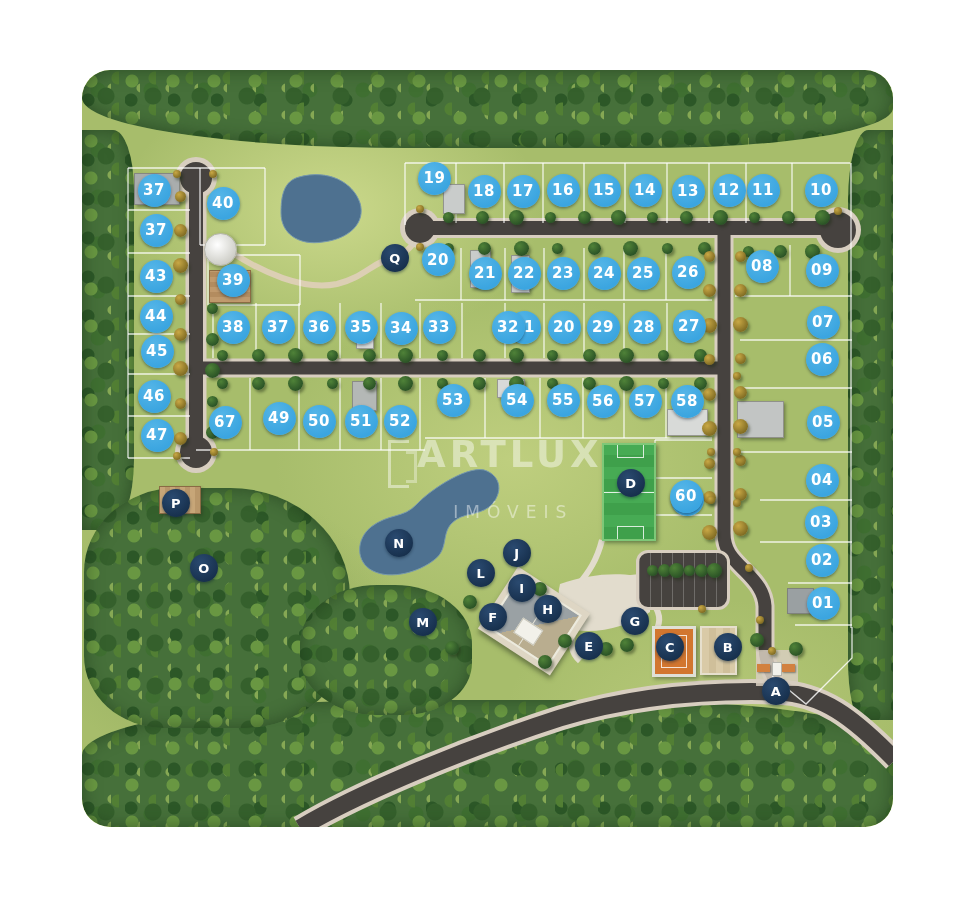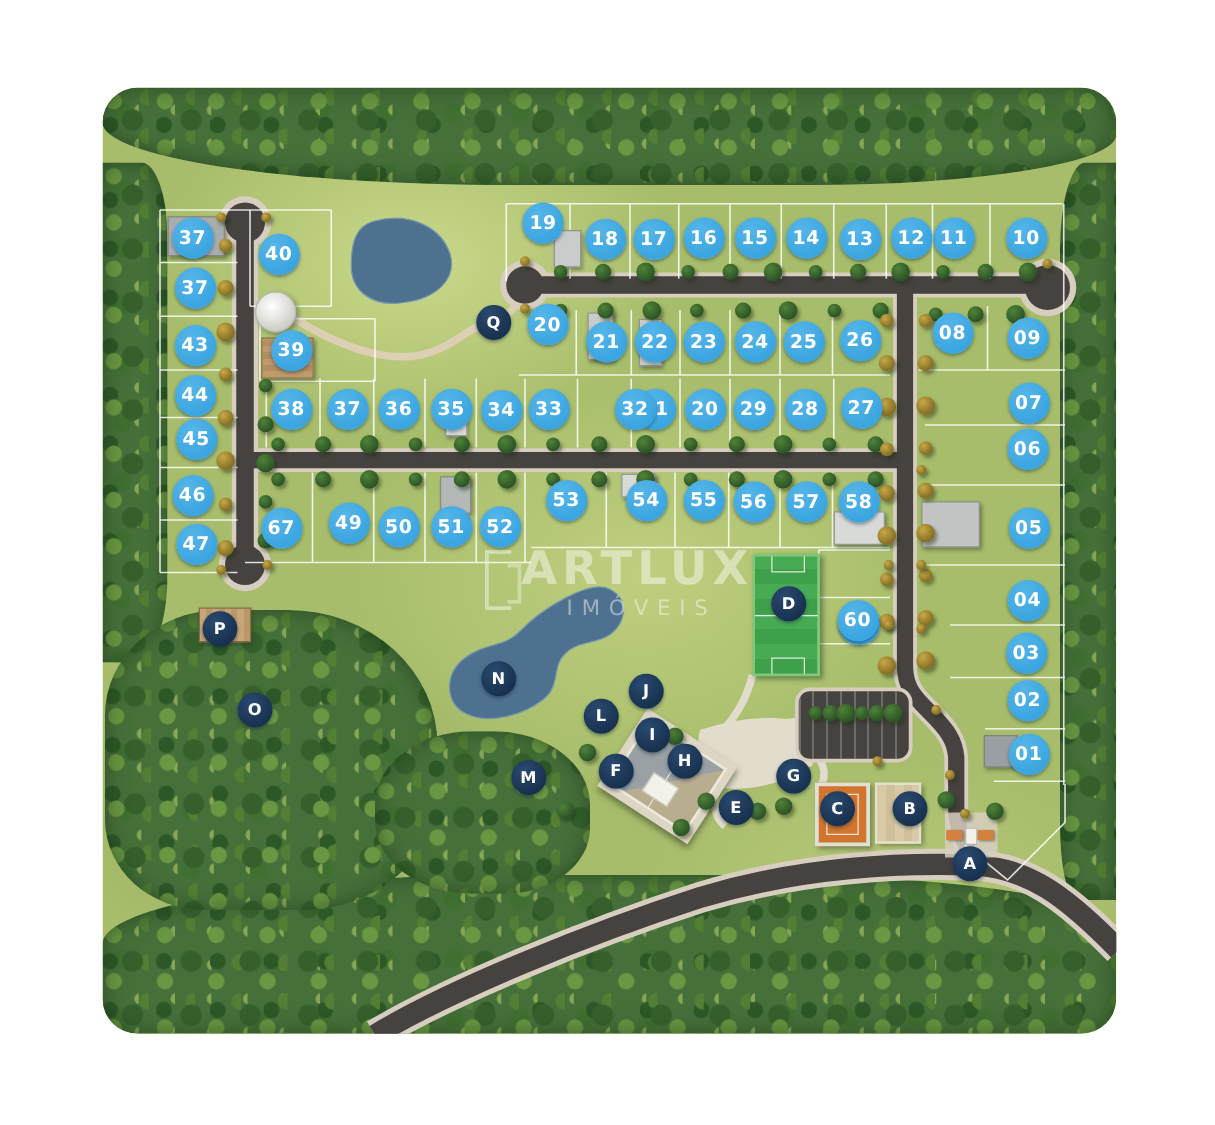--- a/index.html
+++ b/index.html
@@ -29,21 +29,21 @@
   .tree.g{background:radial-gradient(circle at 35% 32%, #c9a845, #7e6a22 75%);}
   .marker{position:absolute;border-radius:50%;display:flex;align-items:center;justify-content:center;
           color:#fff;font-weight:bold;box-shadow:0 1.5px 3px rgba(10,30,50,.45);cursor:pointer;
           letter-spacing:.5px;}
   .marker.lot{width:33px;height:33px;font-size:15px;z-index:9;}
   .marker.amen{width:28px;height:28px;font-size:13px;z-index:9;}
   #watermark{position:absolute;left:388px;top:436px;width:225px;display:flex;align-items:flex-start;gap:8px;
              z-index:8;pointer-events:none;color:rgba(255,255,255,.45);}
   .wm-logo{width:18px;height:42px;border:3px solid rgba(255,255,255,.45);border-right:none;margin-top:4px;position:relative;}
   .wm-logo:after{content:"";position:absolute;right:-8px;top:8px;width:8px;height:26px;border:3px solid rgba(255,255,255,.35);border-left:none;}
-  .wm-text{display:flex;flex-direction:column;align-items:center;}
+  .wm-text{display:flex;flex-direction:column;align-items:center;gap:25px;}
   .wm-title{font-size:37px;font-weight:600;letter-spacing:4px;line-height:1;}
   .wm-sub{font-size:17px;font-weight:400;letter-spacing:7px;margin-top:4px;text-indent:7px;}
   .dome{position:absolute;border-radius:50%;background:radial-gradient(circle at 40% 35%, #ffffff, #c9c9c2 80%);
         box-shadow:2px 2px 4px rgba(40,50,30,.45);border:1px solid #b5b5ad;}
   .field{position:absolute;background:repeating-linear-gradient(0deg,#3fa04b 0 12px,#47ab54 12px 24px);
          border:2px solid #7ec878;box-shadow:2px 2px 4px rgba(30,60,30,.5);}
   .field:before{content:"";position:absolute;left:0;right:0;top:50%;height:0;border-top:1.5px solid rgba(255,255,255,.85);}
   .field:after{content:"";position:absolute;left:25%;width:50%;height:12px;top:0;border:1.5px solid rgba(255,255,255,.8);border-top:none;
                box-shadow:0 66px 0 -1.5px rgba(255,255,255,.0);}
   .field .box2{position:absolute;left:25%;width:50%;height:12px;bottom:0;border:1.5px solid rgba(255,255,255,.8);border-bottom:none;}

